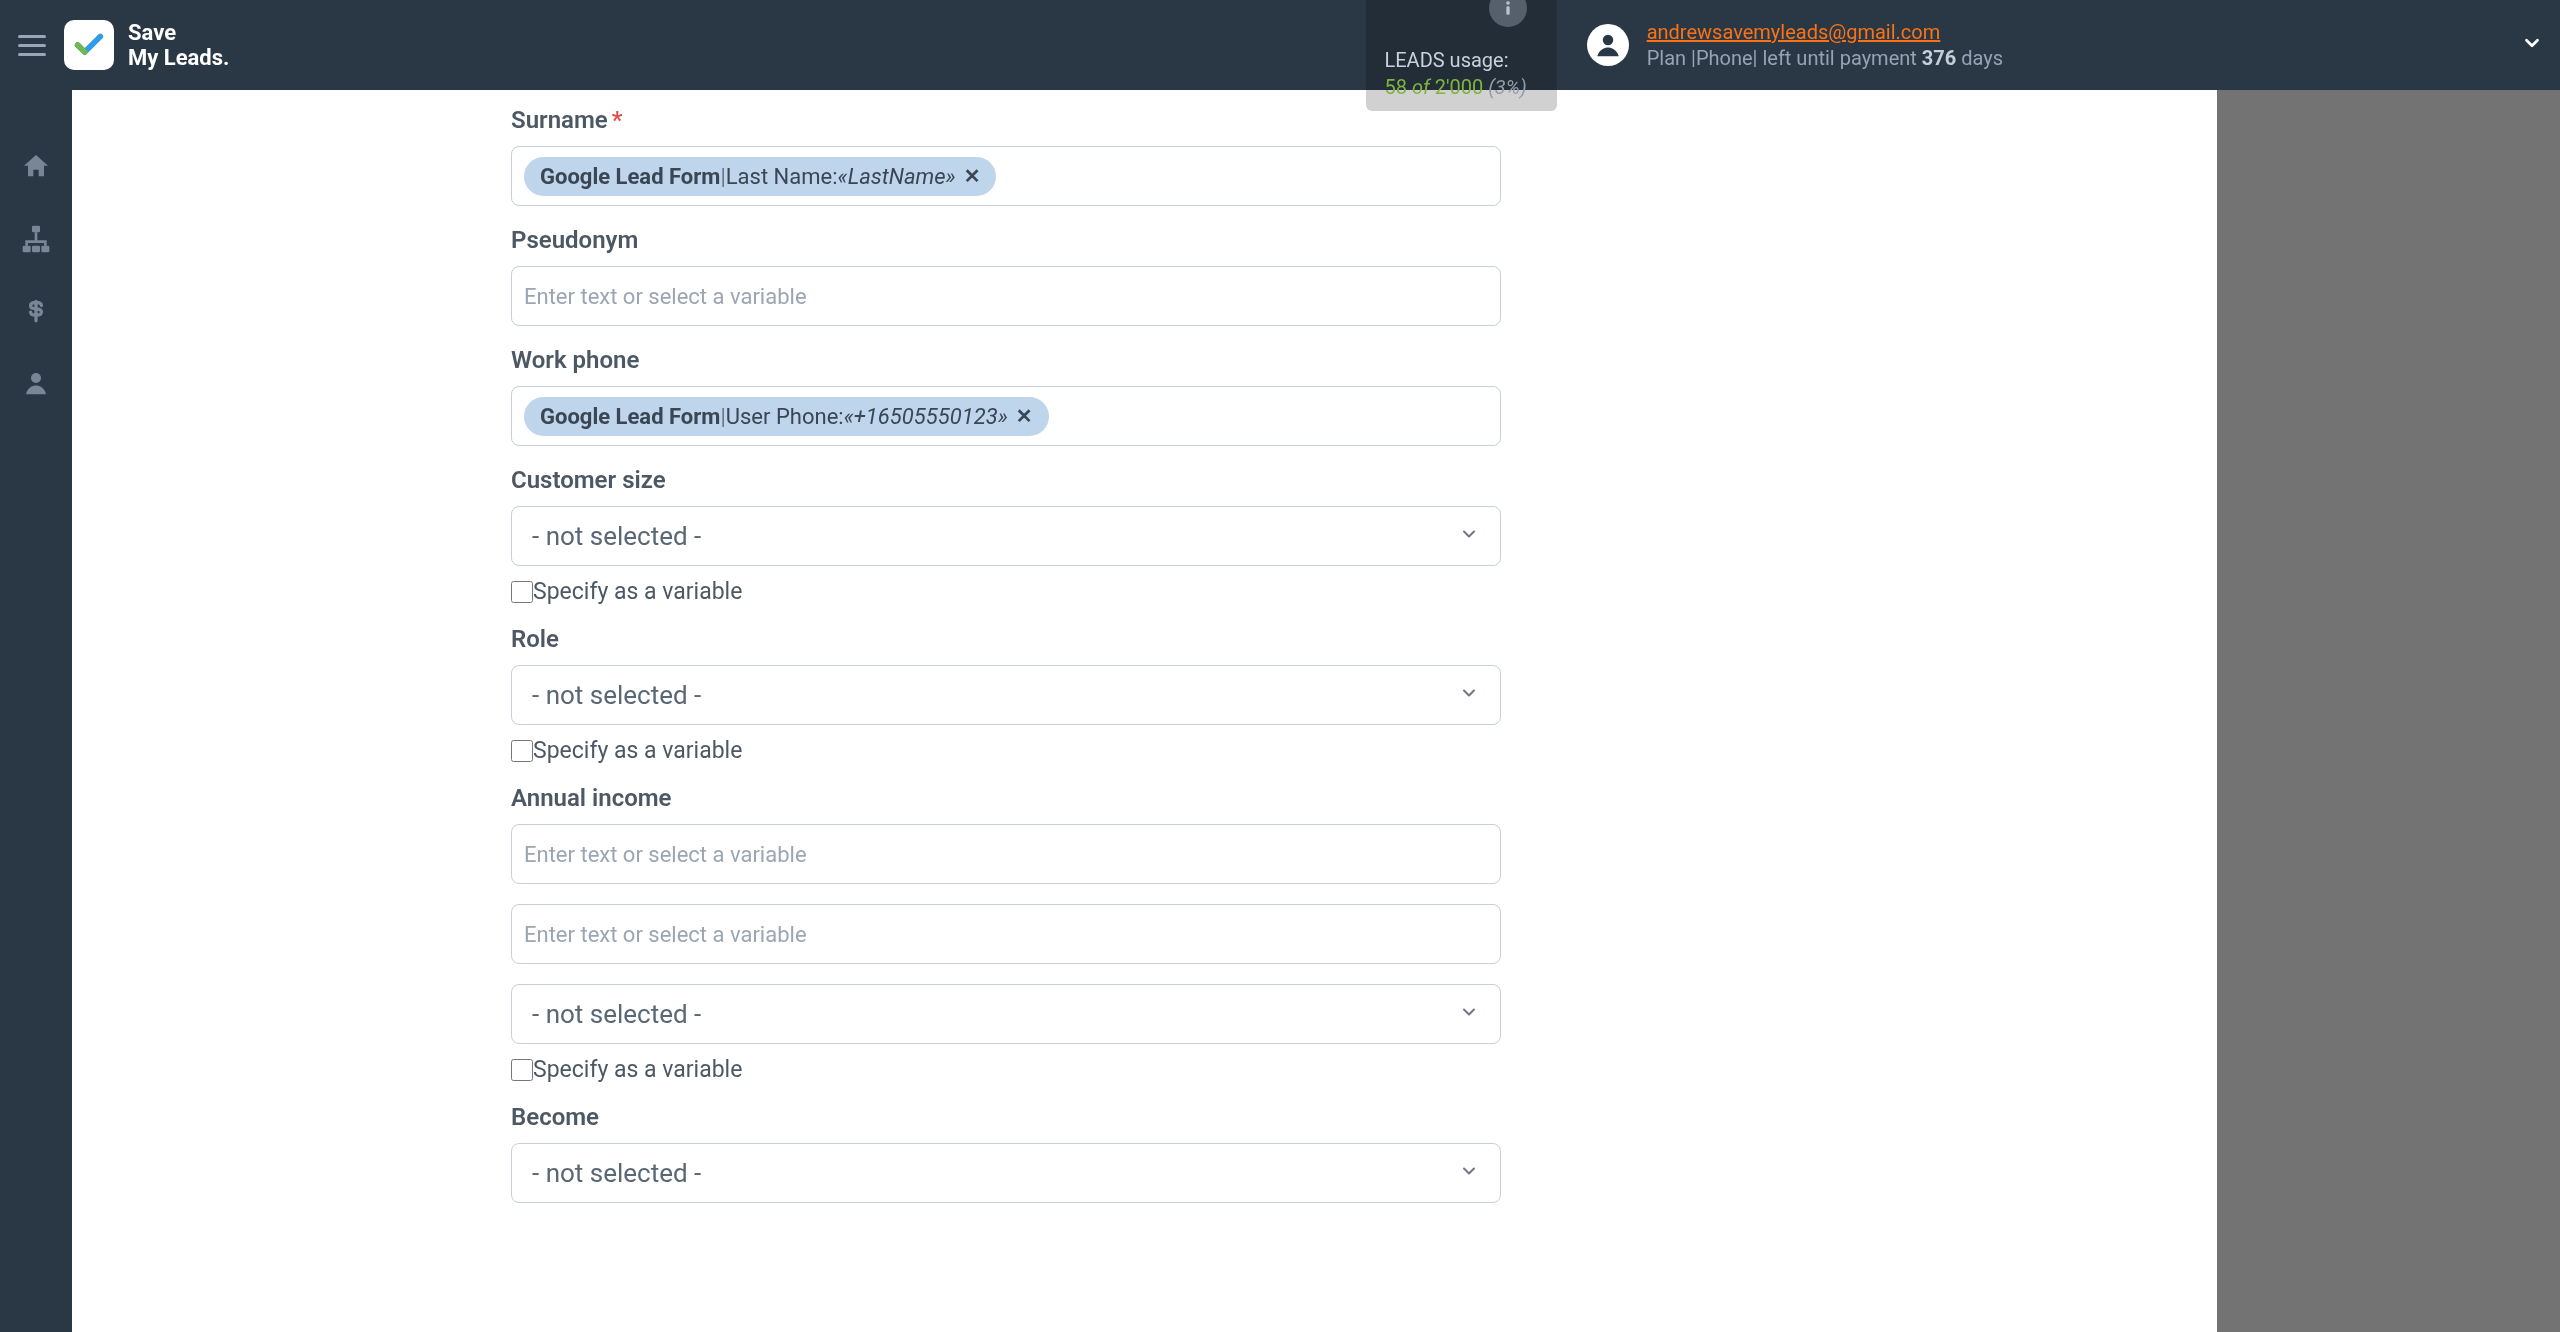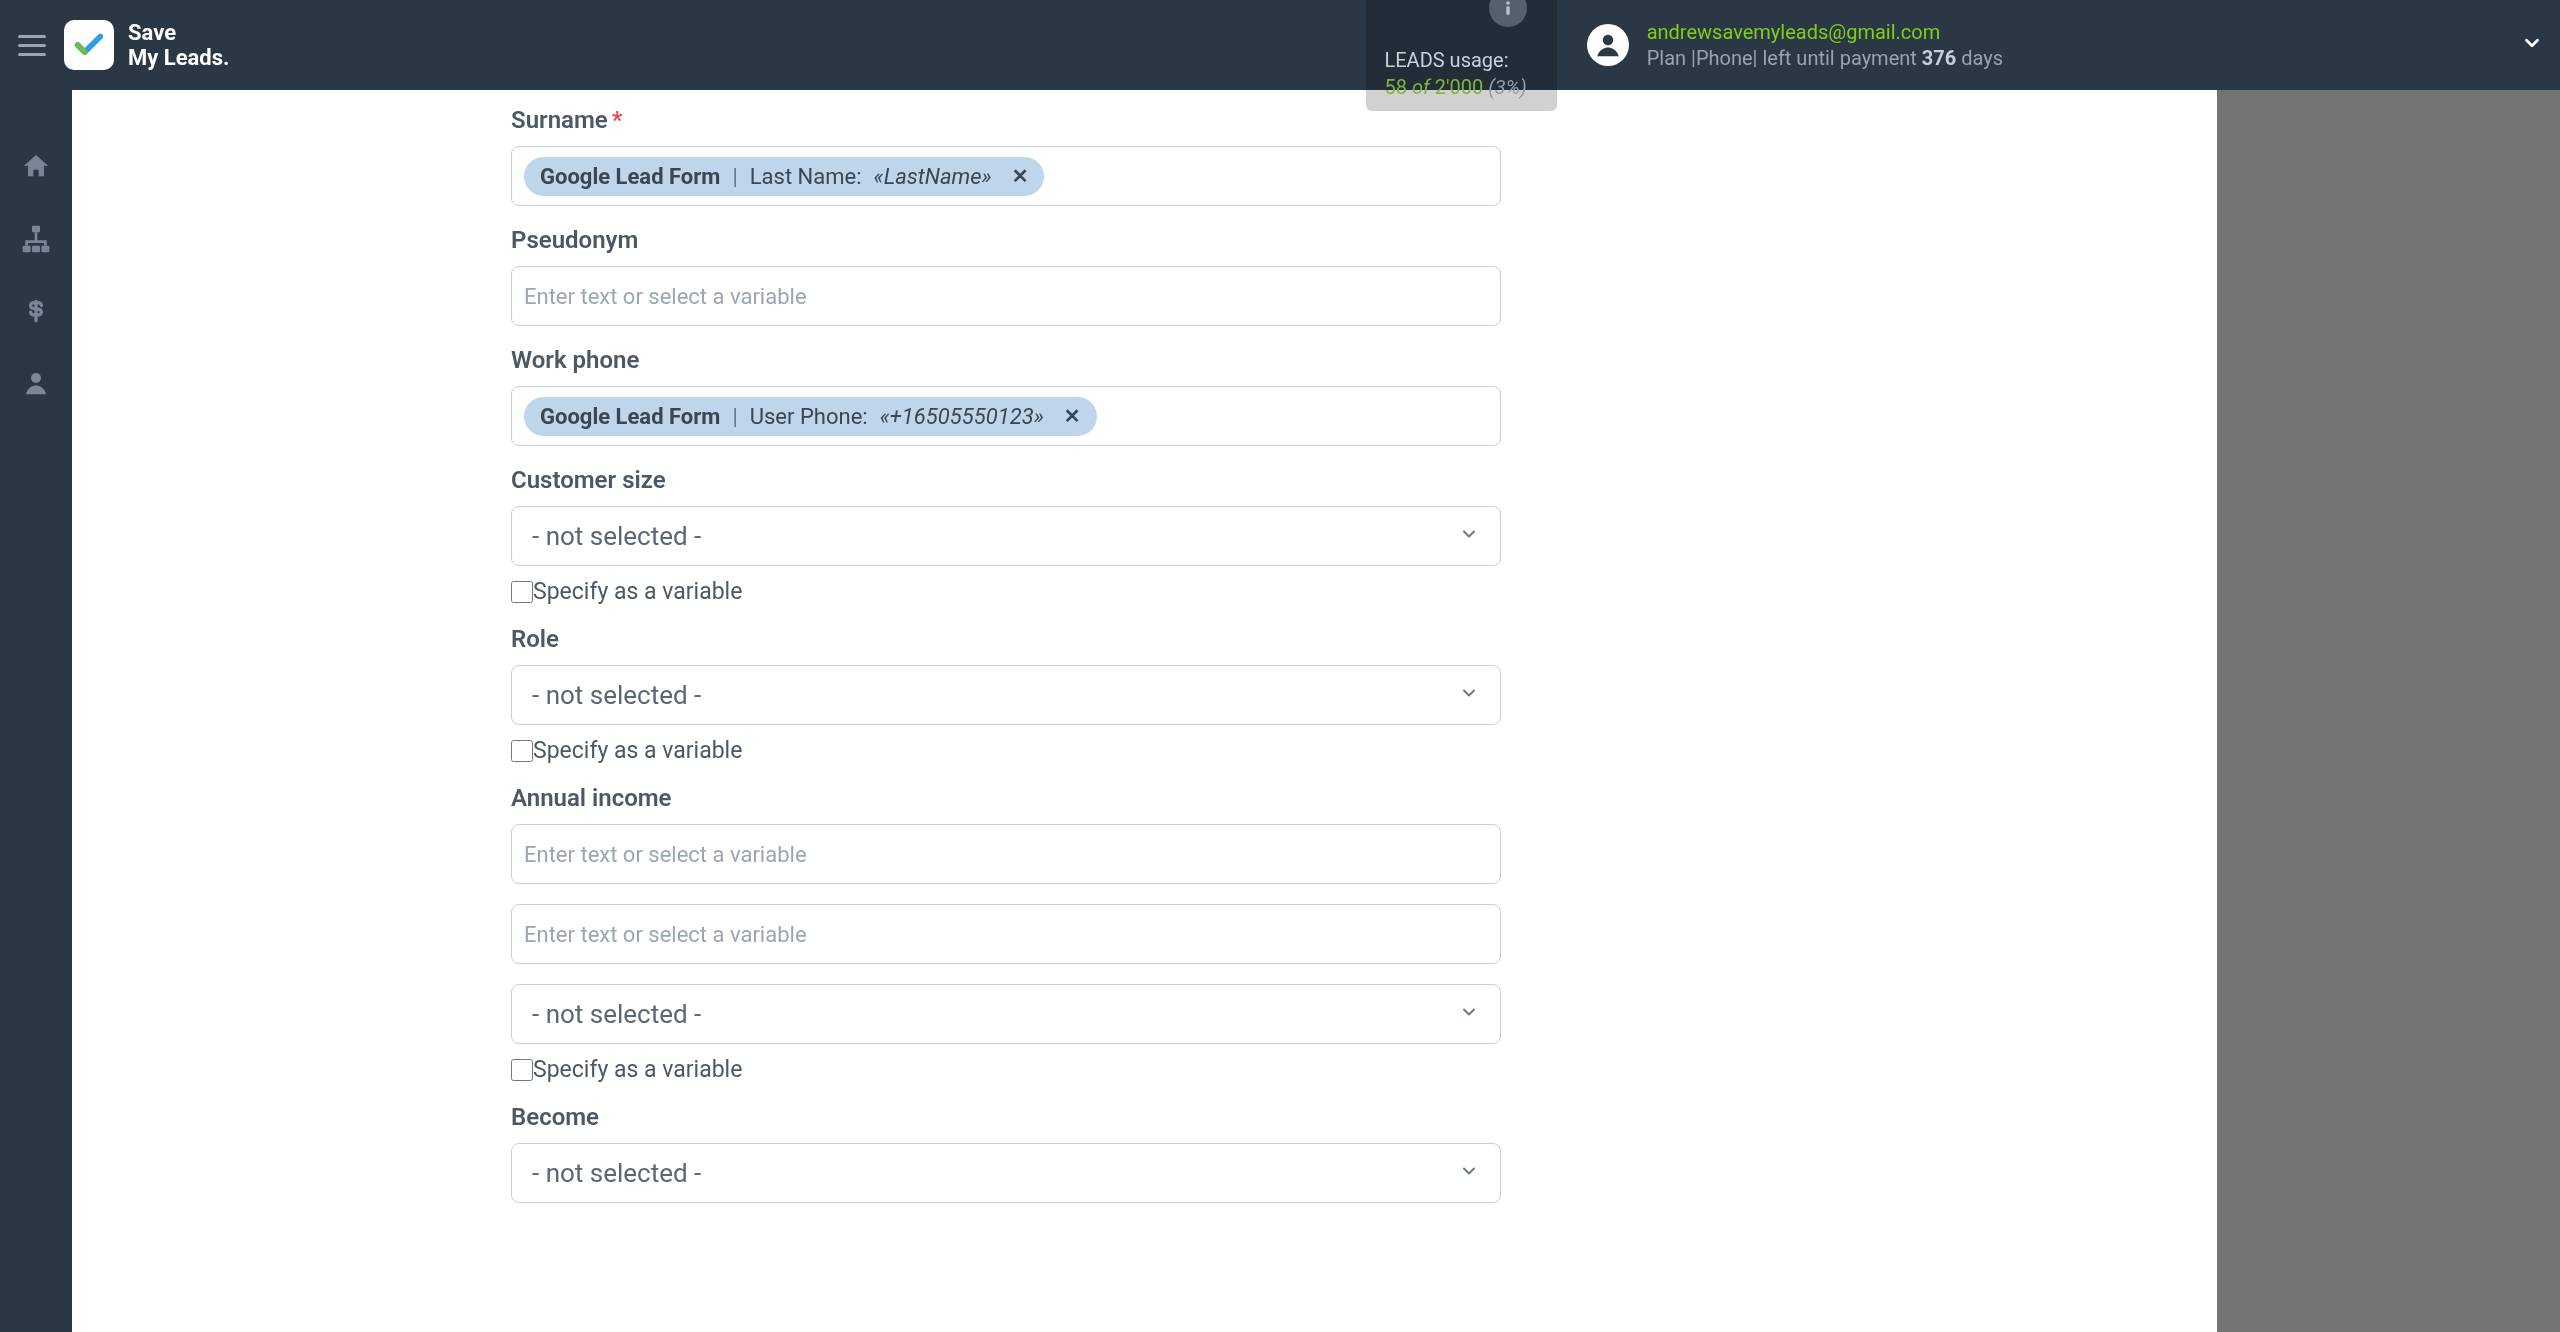--- a/index.html
+++ b/index.html
@@ -120,21 +120,22 @@
       background: #ffffff;
       display: flex;
       align-items: center;
       justify-content: center;
     }
     .account-info {
       font-size: 20px;
       line-height: 1.3;
     }
     .account-info .email {
-      color: #84cc16;
+      color: #f97316;
+      text-decoration: underline;
     }
     .account-info .plan {
       color: #97a3b2;
     }
     .account-info .plan .bold {
       font-weight: 700;
       color: #c6cfd9;
     }
     .chevron-down {
       margin-left: 500px;
@@ -210,21 +211,21 @@
       gap: 6px;
     }
     .chip {
       background: #bfd5ec;
       border-radius: 20px;
       padding: 7px 16px;
       display: inline-flex;
       align-items: center;
       font-size: 22px;
       color: #3a4653;
-      gap: 12px;
+      gap: 0;
     }
     .chip .source {
       font-weight: 700;
     }
     .chip .sep {
       color: #6a7684;
     }
     .chip .value {
       font-style: italic;
     }

